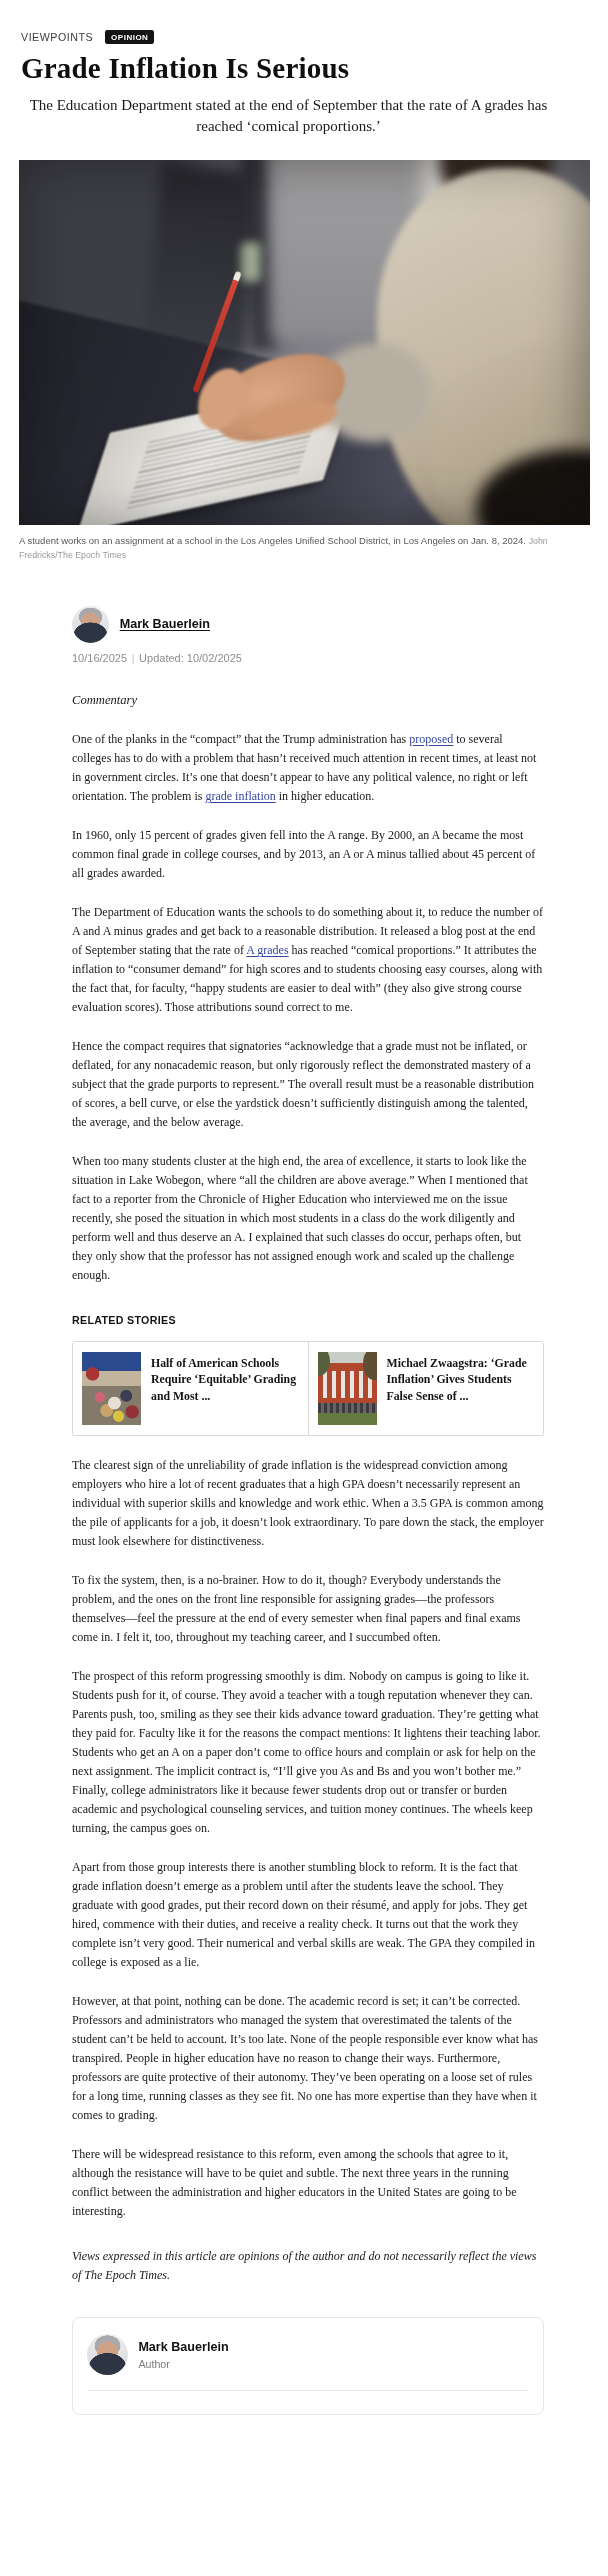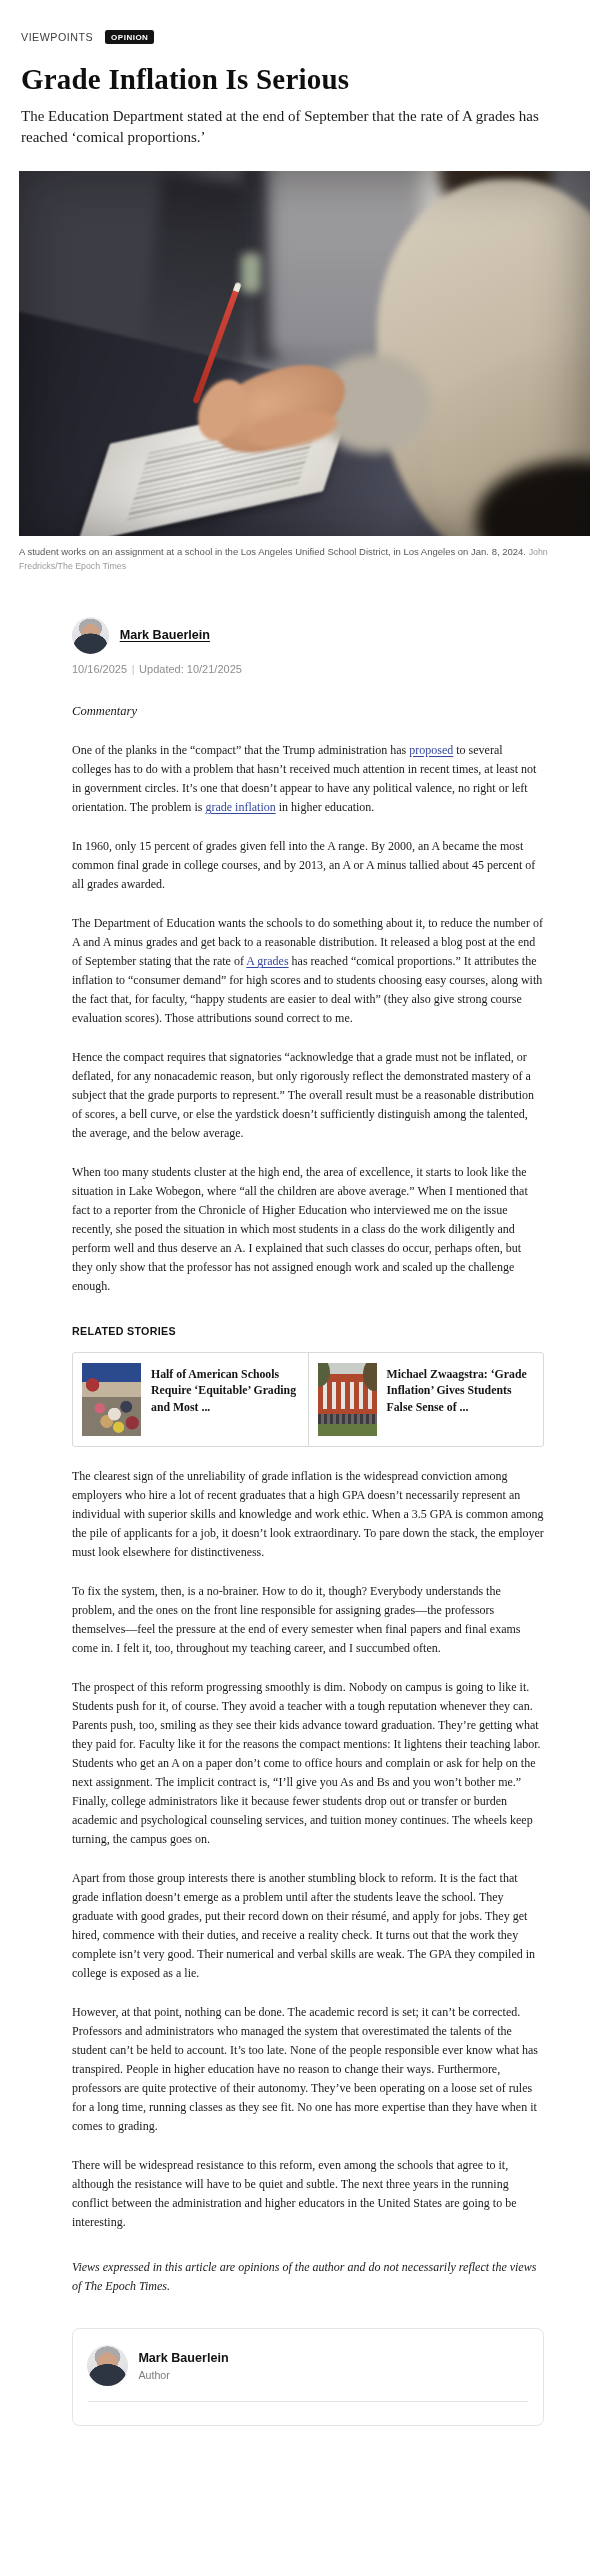--- a/index.html
+++ b/index.html
@@ -2,22 +2,22 @@
 <html style="font-size:12px"><head>
 <meta charset="utf-8">
 <style>
   html,body{margin:0;padding:0;background:#fff;}
   body{width:609px;height:2576px;overflow:hidden;font-family:"Liberation Serif",serif;color:#1b1b1b;position:relative;}
 
   
   .kicker-row{display:flex;align-items:center;gap:12px;padding:30px 0 0 21px;}
   .kicker{font-family:"Liberation Sans",sans-serif;font-size:10.7px;letter-spacing:0.5px;color:#3c3c3c;}
   .badge{background:#141414;color:#fff;font-family:"Liberation Sans",sans-serif;font-weight:bold;font-size:8px;letter-spacing:0.5px;padding:3px 6px 2.3px;border-radius:2.3px;}
-  h1{font-size:29px;line-height:32px;font-weight:bold;color:#0f0f0f;margin:19px 0 0;padding:0 30px 0 21px;letter-spacing:0.2px;}
-  .subtitle{font-size:15px;line-height:21px;color:#1a1a1a;padding:10.7px 53px 0 21px;}
+  h1{font-size:29px;line-height:32px;font-weight:bold;color:#0f0f0f;margin:8px 0 0;padding:0 30px 0 21px;letter-spacing:0.2px;}
+  .subtitle{font-size:15px;line-height:21px;color:#1a1a1a;padding:10.7px 53px 0 21px;text-align:center;}
 
   
   .hero{position:relative;width:571px;height:365px;margin:23px 0 0 19px;overflow:hidden;background:linear-gradient(110deg,#4a4a52 0%,#5a5a62 35%,#75757b 55%,#6b6b71 100%);}
   .hero *{position:absolute;}
   .h-darkleft{left:-23px;top:-23px;width:198px;height:251px;background:#3d3d45;filter:blur(10.7px);}
   .h-chair{left:133px;top:7.6px;width:103px;height:183px;background:linear-gradient(#26262c,#3a3a42);filter:blur(6.9px);transform:rotate(6deg);}
   .h-chair2{left:228px;top:-7.6px;width:26px;height:198px;background:#2e2e35;filter:blur(6px);transform:rotate(-4deg);}
   .h-bottle{left:222px;top:82px;width:20px;height:40px;background:#9aa58f;filter:blur(4.6px);border-radius:6px;}
   .h-wall{left:251px;top:-15px;width:160px;height:198px;background:linear-gradient(#a3a1a2,#8b8b90);filter:blur(9px);}
   .h-pillar{left:402px;top:-15px;width:114px;height:152px;background:linear-gradient(#dedbd6,#c4c1bb);filter:blur(9px);}
@@ -132,21 +132,21 @@
   <div class="h-vig"></div>
 </div>
 
 <div class="caption"><span>A student works on an assignment at a school in the Los Angeles Unified School District, in Los Angeles on Jan. 8, 2024. </span><span class="credit">John Fredricks/The Epoch Times</span></div>
 
 <div class="byline">
   <div class="byline-top">
     <div class="avatar"></div>
     <a href="#" class="author-link">Mark Bauerlein</a>
   </div>
-  <div class="dateline"><span>10/16/2025</span><span class="sep">|</span><span>Updated: 10/21/2025</span></div>
+  <div class="dateline"><span>10/16/2025</span><span class="sep">|</span><span>Updated: 10/02/2025</span></div>
 </div>
 
 <div class="article">
   <div class="commentary">Commentary</div>
 
   <p class="bp"><span>One of the planks in the “compact” that the Trump administration has </span><a href="#" class="inlink">proposed</a><span> to several colleges has to do with a problem that hasn’t received much attention in recent times, at least not in government circles. It’s one that doesn’t appear to have any political valence, no right or left orientation. The problem is </span><a href="#" class="inlink">grade inflation</a><span> in higher education.</span></p>
 
   <p class="bp">In 1960, only 15 percent of grades given fell into the A range. By 2000, an A became the most common final grade in college courses, and by 2013, an A or A minus tallied about 45 percent of all grades awarded.</p>
 
   <p class="bp"><span>The Department of Education wants the schools to do something about it, to reduce the number of A and A minus grades and get back to a reasonable distribution. It released a blog post at the end of September stating that the rate of </span><a href="#" class="inlink">A grades</a><span> has reached “comical proportions.” It attributes the inflation to “consumer demand” for high scores and to students choosing easy courses, along with the fact that, for faculty, “happy students are easier to deal with” (they also give strong course evaluation scores). Those attributions sound correct to me.</span></p>

